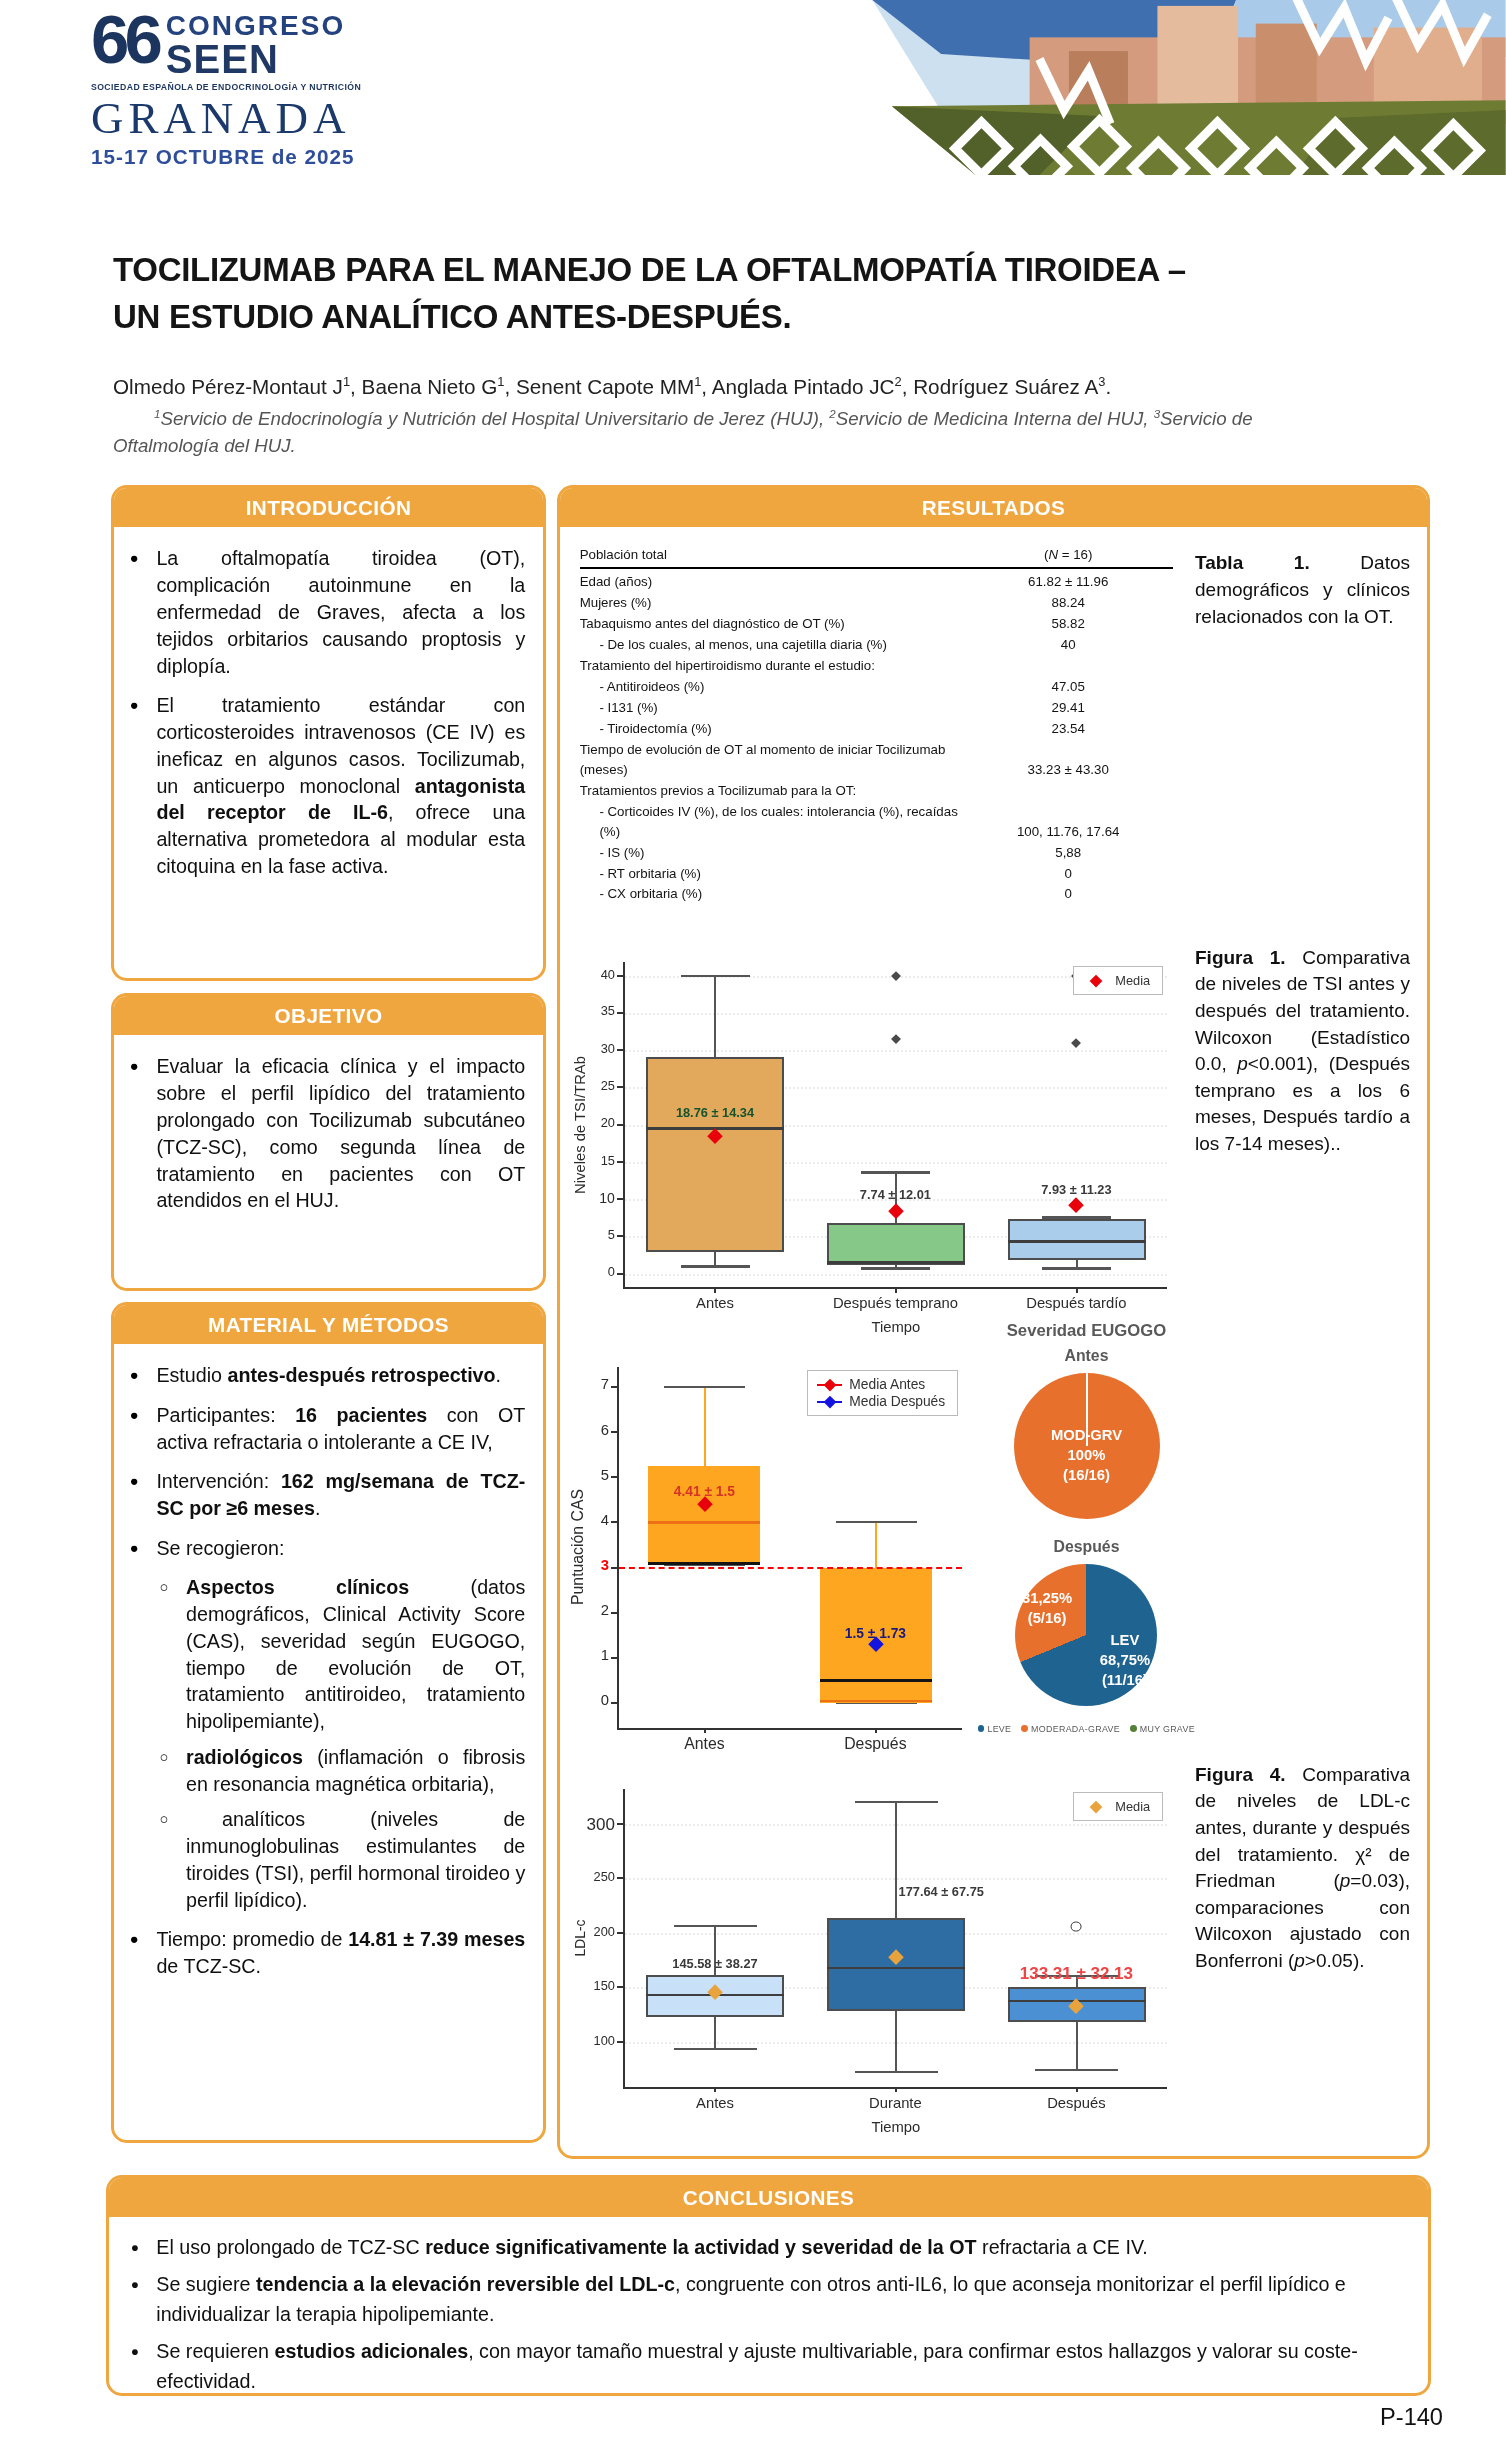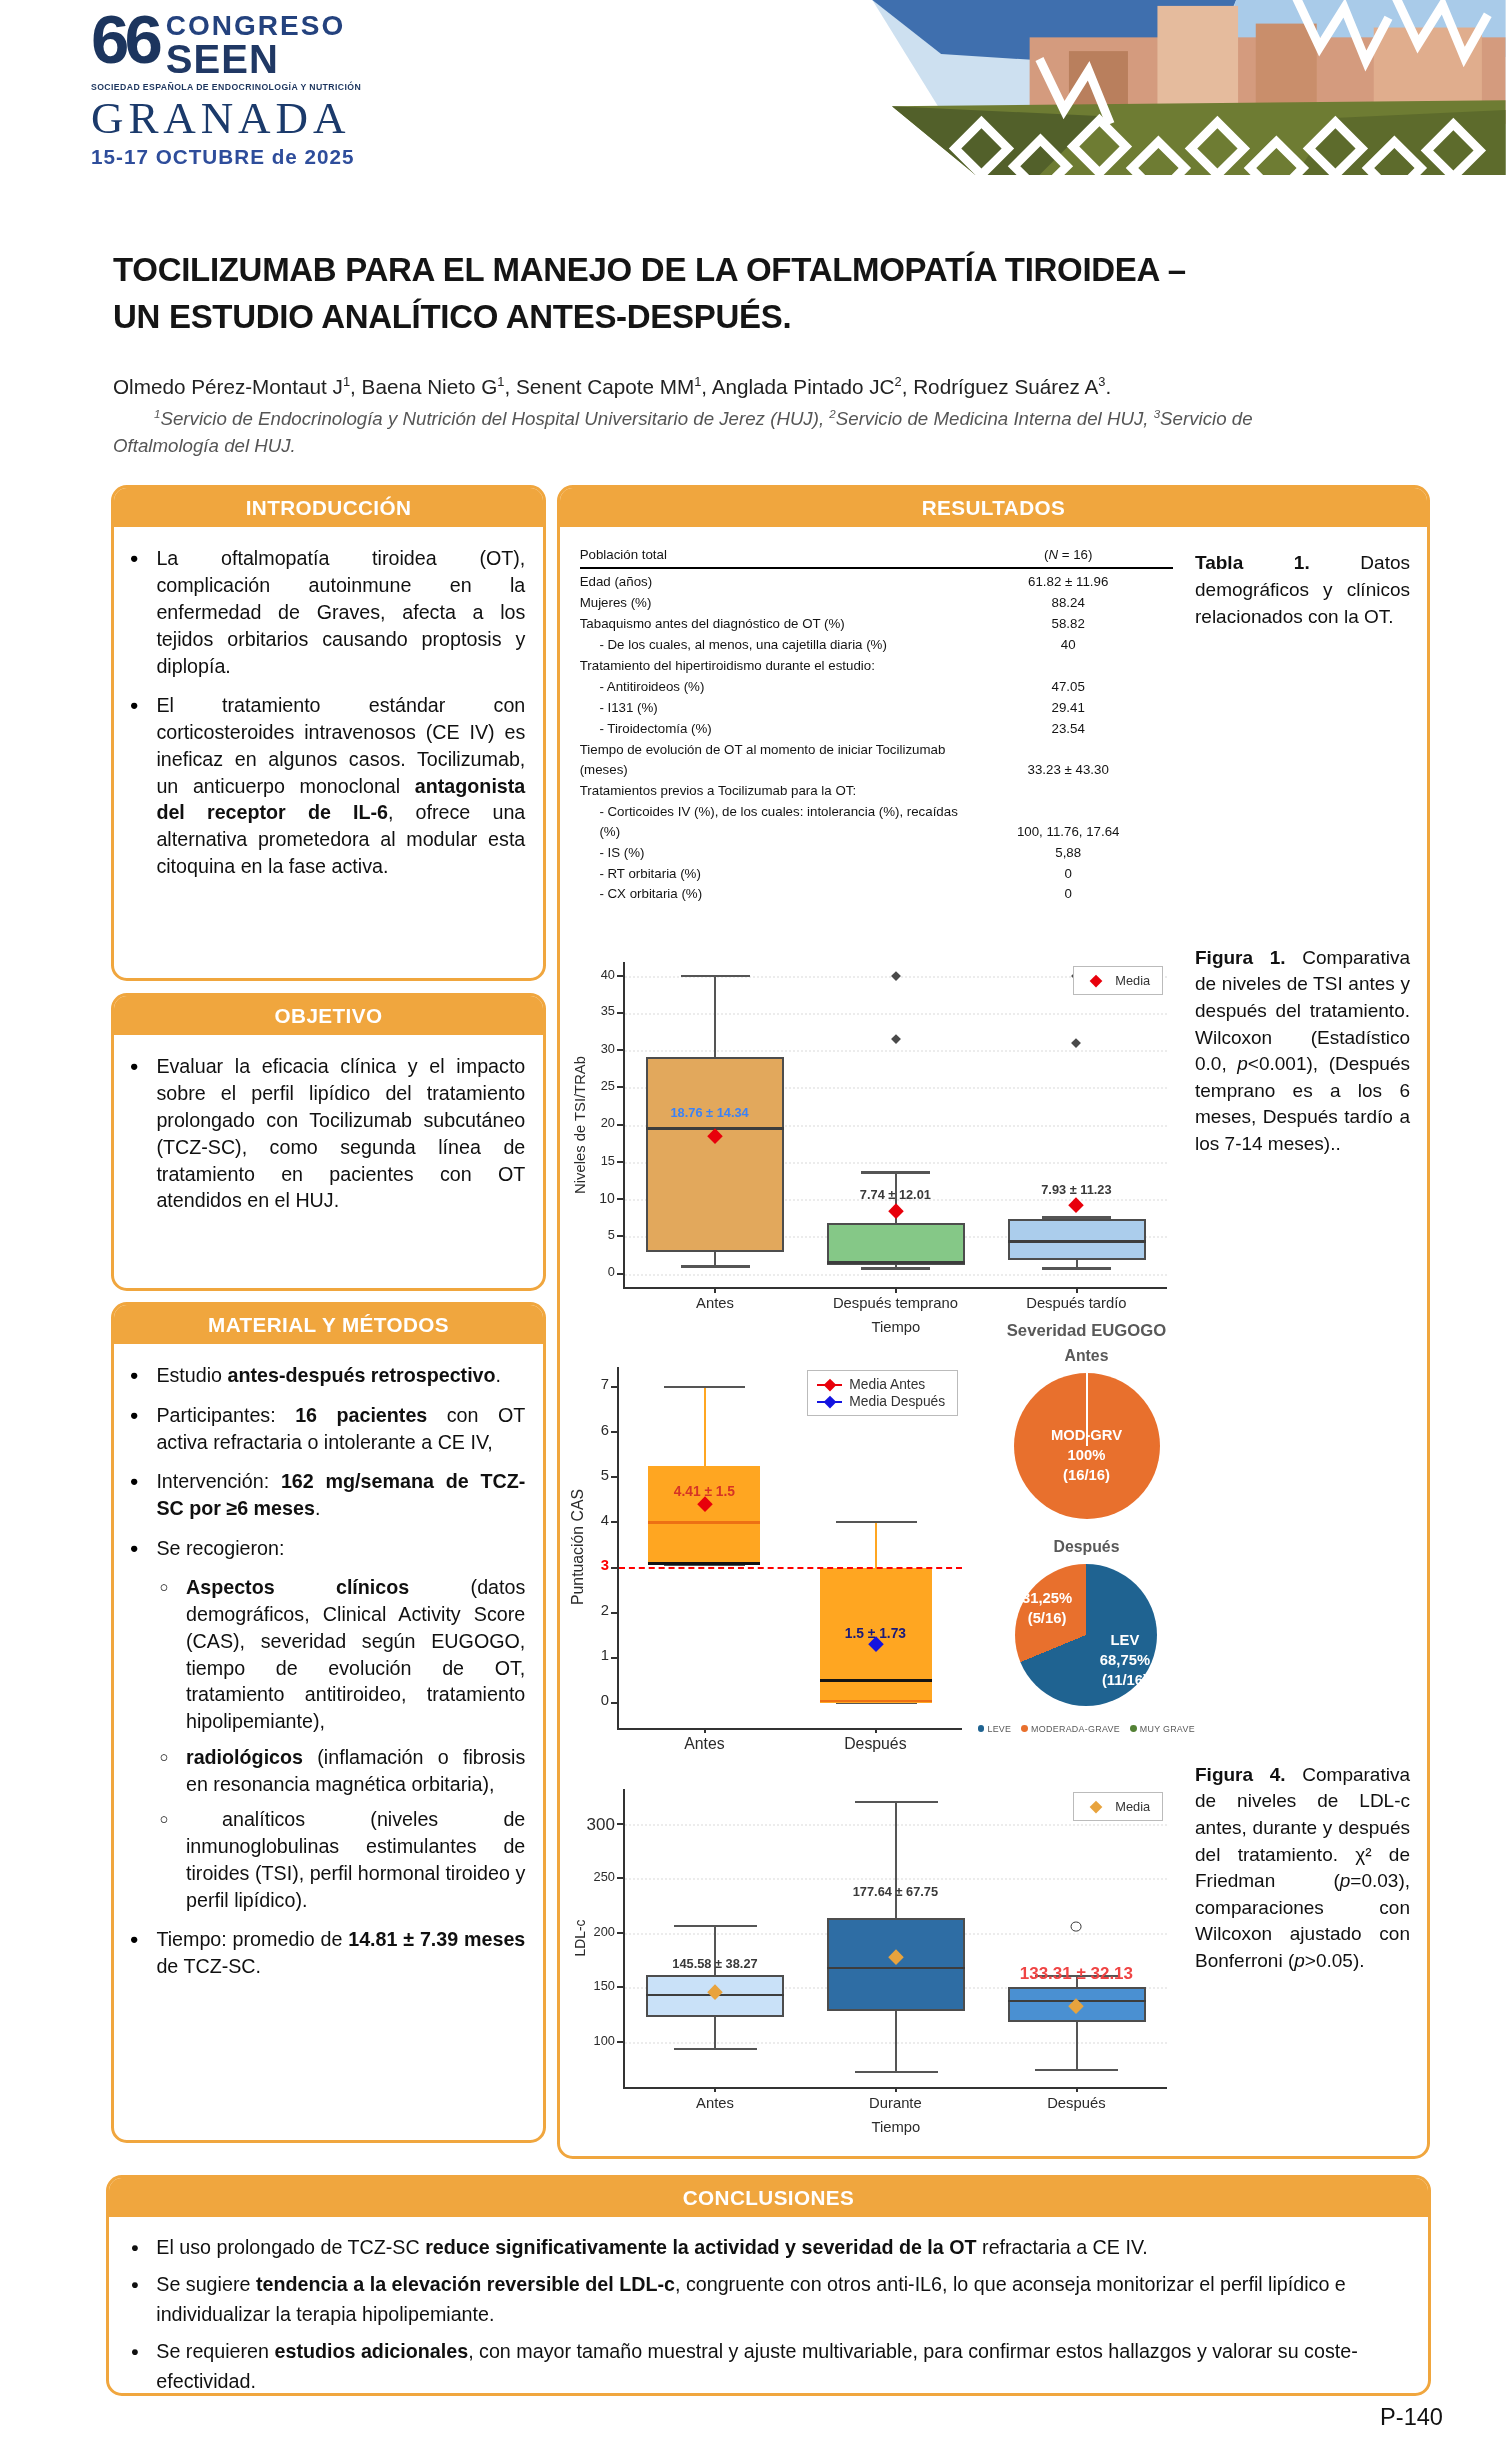--- a/index.html
+++ b/index.html
@@ -240,21 +240,21 @@
             <div style="position: absolute; left: 0px; width: 542px; top: 125px; border-top: 2px dotted rgb(236, 236, 236);"></div>
             <div style="position: absolute; left: 0px; width: 542px; top: 88px; border-top: 2px dotted rgb(236, 236, 236);"></div>
             <div style="position: absolute; left: 0px; width: 542px; top: 51px; border-top: 2px dotted rgb(236, 236, 236);"></div>
             <div style="position: absolute; left: 0px; width: 542px; top: 13.4px; border-top: 2px dotted rgb(236, 236, 236);"></div>
             <div style="position: absolute; left: 89px; width: 2px; top: 13.4px; height: 291px; background: rgb(85, 85, 85);"></div>
             <div style="position: absolute; left: 56px; width: 69px; top: 12.4px; height: 2.5px; background: rgb(85, 85, 85);"></div>
             <div style="position: absolute; left: 56px; width: 69px; top: 303px; height: 2.5px; background: rgb(85, 85, 85);"></div>
             <div style="position: absolute; left: 21.3px; width: 138px; top: 95px; height: 195px; background: rgb(226, 168, 92); border: 2px solid rgb(77, 77, 77); box-sizing: border-box;"></div>
             <div style="position: absolute; left: 21.3px; width: 138px; top: 165px; height: 2.5px; background: rgb(61, 61, 61);"></div>
             <div style="position: absolute; left: 90px; top: 174px; width: 10.8px; height: 10.8px; background: rgb(232, 0, 11); transform: translate(-50%, -50%) rotate(45deg); z-index: 6;"></div>
-            <div style="position: absolute; left: 1.6px; width: 177px; top: 143px; text-align: left; font-weight: bold; font-size: 12.8px; color: #3b82f6; z-index: 6; margin-left: 44px;">18.76 ± 14.34</div>
+            <div style="position: absolute; left: 1.6px; width: 177px; top: 143px; text-align: center; font-weight: bold; font-size: 12.8px; color: #14532d; z-index: 6;">18.76 ± 14.34</div>
             <div style="position: absolute; left: 1.6px; width: 177px; top: 333px; text-align: center; font-size: 14.8px; color: rgb(43, 43, 43);">Antes</div>
             <div style="position: absolute; left: 89px; width: 2px; top: 325px; height: 5.9px; background: rgb(51, 51, 51);"></div>
             <div style="position: absolute; left: 270px; width: 2px; top: 210px; height: 96px; background: rgb(85, 85, 85);"></div>
             <div style="position: absolute; left: 236px; width: 69px; top: 209px; height: 2.5px; background: rgb(85, 85, 85);"></div>
             <div style="position: absolute; left: 236px; width: 69px; top: 305px; height: 2.5px; background: rgb(85, 85, 85);"></div>
             <div style="position: absolute; left: 202px; width: 138px; top: 261px; height: 42px; background: rgb(133, 200, 135); border: 2px solid rgb(77, 77, 77); box-sizing: border-box;"></div>
             <div style="position: absolute; left: 202px; width: 138px; top: 299px; height: 2.5px; background: rgb(61, 61, 61);"></div>
             <div style="position: absolute; left: 271px; top: 77px; width: 6.9px; height: 6.9px; background: rgb(74, 74, 74); transform: translate(-50%, -50%) rotate(45deg);"></div>
             <div style="position: absolute; left: 271px; top: 13.4px; width: 6.9px; height: 6.9px; background: rgb(74, 74, 74); transform: translate(-50%, -50%) rotate(45deg);"></div>
             <div style="position: absolute; left: 271px; top: 249px; width: 10.8px; height: 10.8px; background: rgb(232, 0, 11); transform: translate(-50%, -50%) rotate(45deg); z-index: 6;"></div>
@@ -412,21 +412,21 @@
             <div style="position: absolute; left: 90px; top: 203px; width: 10.8px; height: 10.8px; background: rgb(232, 163, 61); transform: translate(-50%, -50%) rotate(45deg); z-index: 6;"></div>
             <div style="position: absolute; left: 1.6px; width: 177px; top: 167px; text-align: center; font-weight: bold; font-size: 12.8px; color: rgb(58, 58, 58); z-index: 6;">145.58 ± 38.27</div>
             <div style="position: absolute; left: 1.6px; width: 177px; top: 306px; text-align: center; font-size: 14.8px; color: rgb(43, 43, 43);">Antes</div>
             <div style="position: absolute; left: 89px; width: 2px; top: 298px; height: 5.9px; background: rgb(51, 51, 51);"></div>
             <div style="position: absolute; left: 270px; width: 2px; top: 13px; height: 270px; background: rgb(85, 85, 85);"></div>
             <div style="position: absolute; left: 230px; width: 83px; top: 12px; height: 2.5px; background: rgb(85, 85, 85);"></div>
             <div style="position: absolute; left: 230px; width: 83px; top: 282px; height: 2.5px; background: rgb(85, 85, 85);"></div>
             <div style="position: absolute; left: 202px; width: 138px; top: 129px; height: 93px; background: rgb(46, 109, 164); border: 2px solid rgb(77, 77, 77); box-sizing: border-box;"></div>
             <div style="position: absolute; left: 202px; width: 138px; top: 178px; height: 2.5px; background: rgb(61, 61, 61);"></div>
             <div style="position: absolute; left: 271px; top: 168px; width: 10.8px; height: 10.8px; background: rgb(232, 163, 61); transform: translate(-50%, -50%) rotate(45deg); z-index: 6;"></div>
-            <div style="position: absolute; left: 182px; width: 177px; top: 95px; text-align: center; font-weight: bold; font-size: 12.8px; color: rgb(58, 58, 58); z-index: 6;">177.64 ± 67.75</div>
+            <div style="position: absolute; left: 182px; width: 177px; top: 95px; text-align: right; font-weight: bold; font-size: 12.8px; color: rgb(58, 58, 58); z-index: 6;">177.64 ± 67.75</div>
             <div style="position: absolute; left: 182px; width: 177px; top: 306px; text-align: center; font-size: 14.8px; color: rgb(43, 43, 43);">Durante</div>
             <div style="position: absolute; left: 270px; width: 2px; top: 298px; height: 5.9px; background: rgb(51, 51, 51);"></div>
             <div style="position: absolute; left: 451px; width: 2px; top: 187px; height: 94px; background: rgb(85, 85, 85);"></div>
             <div style="position: absolute; left: 410px; width: 83px; top: 186px; height: 2.5px; background: rgb(85, 85, 85);"></div>
             <div style="position: absolute; left: 410px; width: 83px; top: 280px; height: 2.5px; background: rgb(85, 85, 85);"></div>
             <div style="position: absolute; left: 383px; width: 138px; top: 198px; height: 35px; background: rgb(74, 144, 210); border: 2px solid rgb(77, 77, 77); box-sizing: border-box;"></div>
             <div style="position: absolute; left: 383px; width: 138px; top: 211px; height: 2.5px; background: rgb(61, 61, 61);"></div>
             <div style="position: absolute; left: 451px; top: 138px; width: 8.9px; height: 8.9px; border: 1.6px solid rgb(51, 51, 51); border-radius: 50%; transform: translate(-50%, -50%);"></div>
             <div style="position: absolute; left: 451px; top: 217px; width: 10.8px; height: 10.8px; background: rgb(232, 163, 61); transform: translate(-50%, -50%) rotate(45deg); z-index: 6;"></div>
             <div style="position: absolute; left: 363px; width: 177px; top: 175px; text-align: center; font-weight: bold; font-size: 17px; color: #ef4444; z-index: 6;">133.31 ± 32.13</div>

